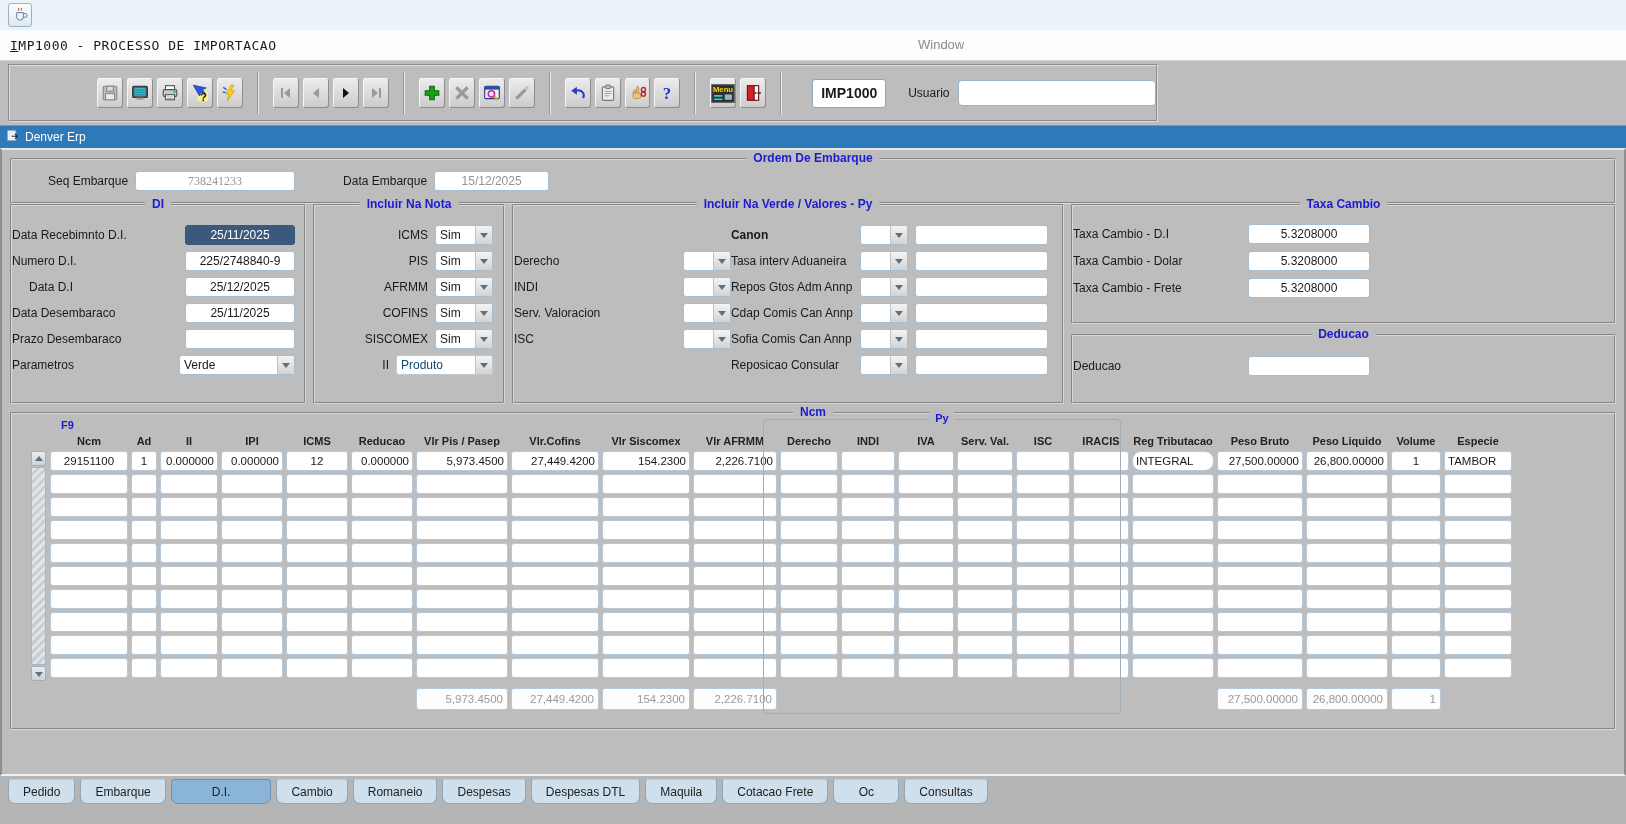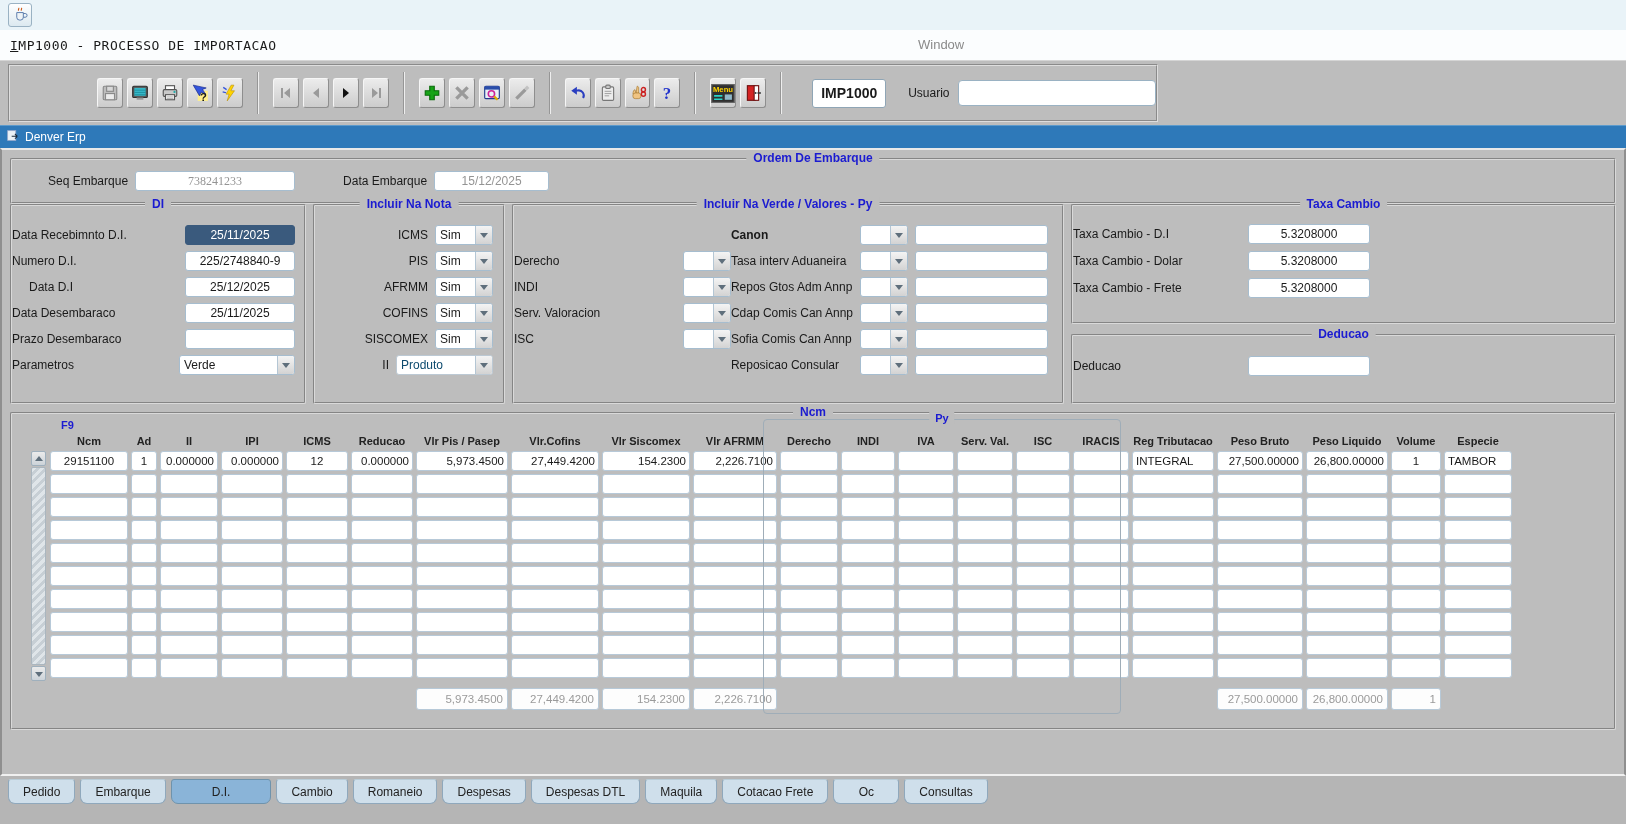--- a/index.html
+++ b/index.html
@@ -617,21 +617,21 @@
               <div class="gc cellbox al-right" style="width: 92px;">5,973.4500</div>
               <div class="gc cellbox al-right" style="width: 88px;">27,449.4200</div>
               <div class="gc cellbox al-right" style="width: 88px;">154.2300</div>
               <div class="gc cellbox al-right" style="width: 84px;">2,226.7100</div>
               <div class="gc cellbox al-center" style="width: 58px;"></div>
               <div class="gc cellbox al-center" style="width: 54px;"></div>
               <div class="gc cellbox al-center" style="width: 56px;"></div>
               <div class="gc cellbox al-center" style="width: 56px;"></div>
               <div class="gc cellbox al-center" style="width: 54px;"></div>
               <div class="gc cellbox al-center" style="width: 56px;"></div>
-              <div class="gc cellbox al-left" style="width: 82px;">INTEGRAL</div>
+              <div class="gc cellbox al-left" style="width: 82px; border-radius: 9px;">INTEGRAL</div>
               <div class="gc cellbox al-right" style="width: 86px;">27,500.00000</div>
               <div class="gc cellbox al-right" style="width: 82px;">26,800.00000</div>
               <div class="gc cellbox al-center" style="width: 50px;">1</div>
               <div class="gc cellbox al-left" style="width: 68px;">TAMBOR</div>
             </div>
             <div class="grow">
               <div class="gc cellbox al-center" style="width: 78px;"></div>
               <div class="gc cellbox al-center" style="width: 26px;"></div>
               <div class="gc cellbox al-right" style="width: 58px;"></div>
               <div class="gc cellbox al-right" style="width: 62px;"></div>

